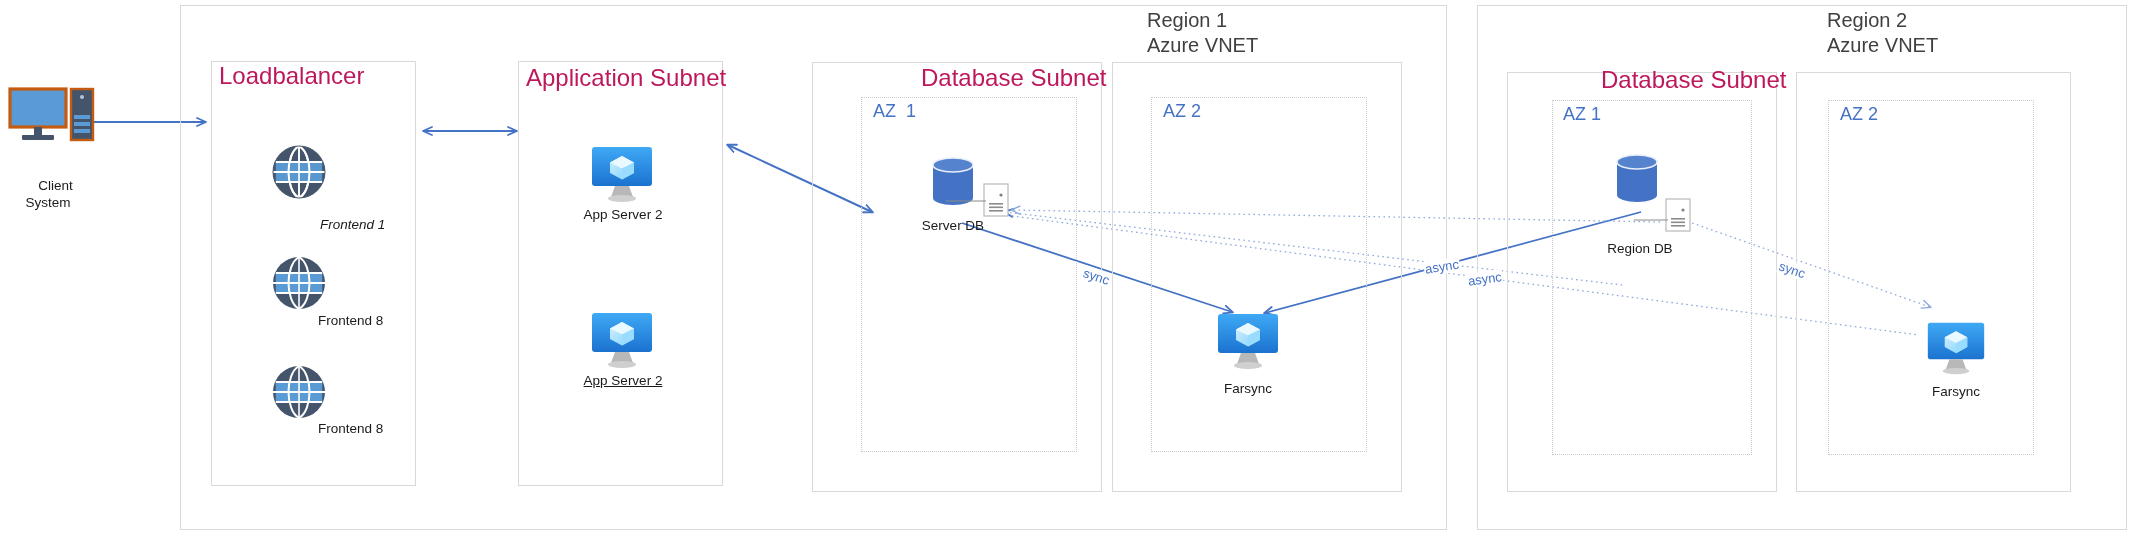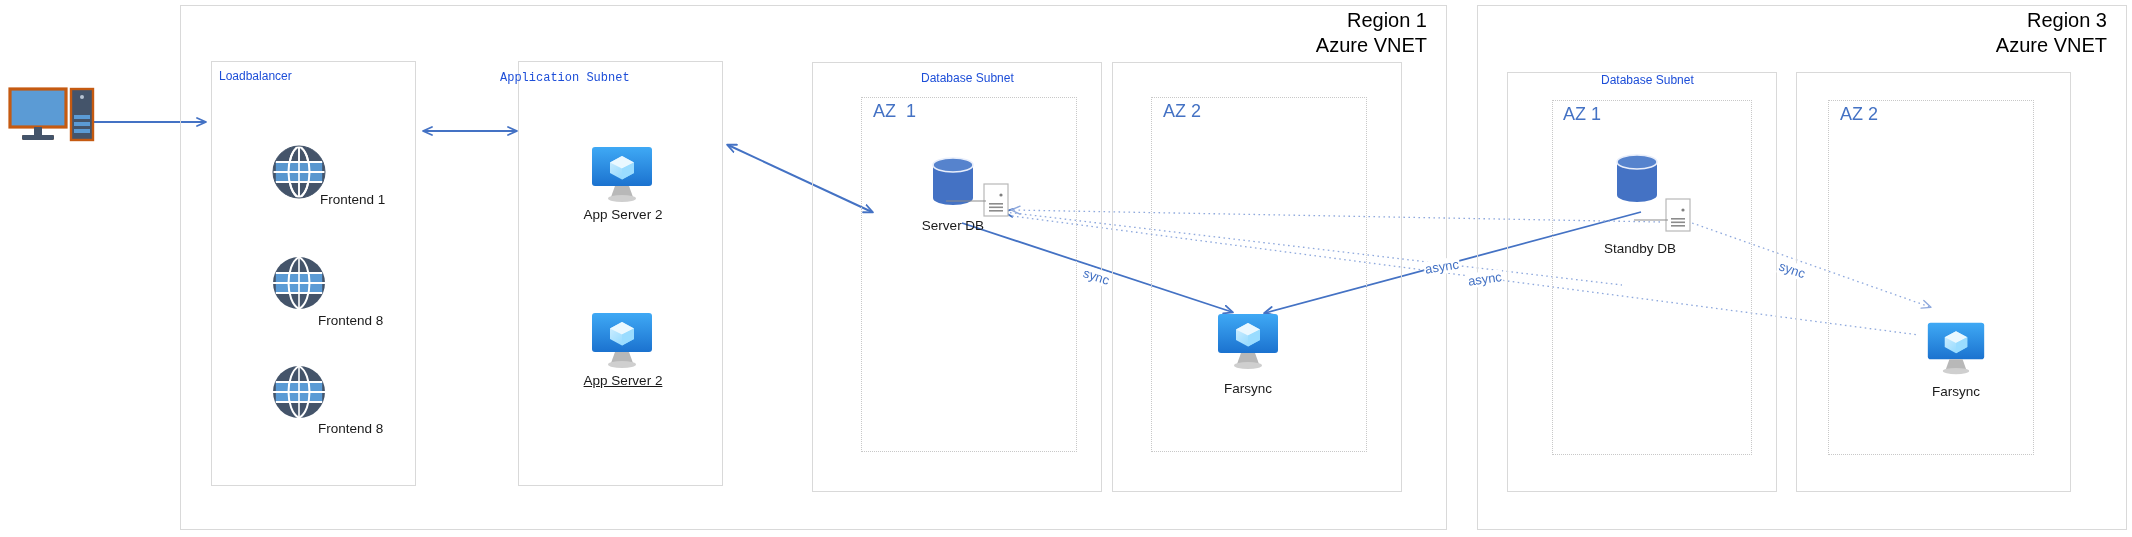--- a/index.html
+++ b/index.html
@@ -19,36 +19,35 @@
   }
   
   .region-box {
     position: absolute;
     border: 1.5px solid #d9d9d9;
     background: transparent;
     box-sizing: border-box;
   }
   .region-title {
     position: absolute;
-    color: #000000;
+    color: #404040;
     font-size: 20px;
     line-height: 25px;
-    text-align: right;
     white-space: pre;
   }
   .subnet-box {
     position: absolute;
     border: 1.5px solid #d9d9d9;
     background: transparent;
     box-sizing: border-box;
   }
   .subnet-title {
     position: absolute;
-    color: #1d4ed8;
-    font-size: 12px;
+    color: #be185d;
+    font-size: 24px;
     line-height: 24px;
     white-space: pre;
   }
   .az-box {
     position: absolute;
     border: 1.5px dotted #c8c8c8;
     background: transparent;
     box-sizing: border-box;
   }
   .az-title {
@@ -161,21 +160,21 @@
       <path d="M28 2 v52" stroke="#ffffff" stroke-width="1.6"></path>
       <path d="M4.8 18 h46.4 v20 h-46.4 z" fill="#5b9bd5" opacity="0.95"></path>
       <circle cx="28" cy="28" r="26" fill="none" stroke="#ffffff" stroke-width="0"></circle>
       <path d="M28 2 C14 10 14 46 28 54 C42 46 42 10 28 2 Z" fill="none" stroke="#ffffff" stroke-width="2"></path>
       <path d="M28 2 v52" stroke="#ffffff" stroke-width="1.6"></path>
       <path d="M2 28 h52" stroke="#ffffff" stroke-width="2.2" fill="none"></path>
       <path d="M4.8 18 h46.4 M4.8 38 h46.4" stroke="#ffffff" stroke-width="1.8" fill="none"></path>
       <circle cx="28" cy="28" r="26" fill="none" stroke="#44546a" stroke-width="1"></circle>
     </svg>
   </div>
-  <div class="node-label" style="left:320px; top:191px;">Frontend 1</div>
+  <div class="node-label" style="left:320px; top:216px;font-style:italic;">Frontend 1</div>
 
   <div class="node" style="left:271px; top:255px;">
     <svg class="iconsvg" width="56" height="56" viewBox="0 0 56 56">
       <circle cx="28" cy="28" r="26" fill="#44546a"></circle>
       <path d="M4.8 18 h46.4 v20 h-46.4 z" fill="#5b9bd5"></path>
       <path d="M28 2 C14 10 14 46 28 54 C42 46 42 10 28 2 Z" fill="none" stroke="#ffffff" stroke-width="2"></path>
       <path d="M28 2 v52" stroke="#ffffff" stroke-width="1.6"></path>
       <path d="M2 28 h52" stroke="#ffffff" stroke-width="2.2" fill="none"></path>
       <path d="M4.8 18 h46.4 M4.8 38 h46.4" stroke="#ffffff" stroke-width="1.8" fill="none"></path>
     </svg>
@@ -188,21 +187,21 @@
       <path d="M4.8 18 h46.4 v20 h-46.4 z" fill="#5b9bd5"></path>
       <path d="M28 2 C14 10 14 46 28 54 C42 46 42 10 28 2 Z" fill="none" stroke="#ffffff" stroke-width="2"></path>
       <path d="M28 2 v52" stroke="#ffffff" stroke-width="1.6"></path>
       <path d="M2 28 h52" stroke="#ffffff" stroke-width="2.2" fill="none"></path>
       <path d="M4.8 18 h46.4 M4.8 38 h46.4" stroke="#ffffff" stroke-width="1.8" fill="none"></path>
     </svg>
   </div>
   <div class="node-label" style="left:318px; top:420px;">Frontend 8</div>
 
   <div class="subnet-box" style="left:518px; top:61px; width:205px; height:425px;"></div>
-  <div class="subnet-title" style="left:500px; top:66px;font-family:Liberation Mono, monospace;">Application Subnet</div>
+  <div class="subnet-title" style="left:526px; top:66px;">Application Subnet</div>
 
   <div class="node" style="left:589px; top:145px;">
     <svg class="iconsvg" width="66" height="60" viewBox="0 0 66 60">
       <defs>
         <linearGradient id="vmg1" x1="0" y1="0" x2="0" y2="1">
           <stop offset="0" stop-color="#3fa9f5"></stop>
           <stop offset="1" stop-color="#1b72cf"></stop>
         </linearGradient>
         <linearGradient id="cubeg1" x1="0" y1="0" x2="1" y2="1">
           <stop offset="0" stop-color="#d6f0ff"></stop>
@@ -267,21 +266,21 @@
       <path d="M26 41 h14 l4 11 h-22 z" fill="#b8b8b8"></path>
       <ellipse cx="33" cy="53.5" rx="14" ry="3.4" fill="#cfcfcf"></ellipse>
       <path d="M33 11 L45 17.5 L45 28 L33 34.5 L21 28 L21 17.5 Z" fill="url(#cubeg1)"></path>
       <path d="M33 11 L45 17.5 L33 23.5 L21 17.5 Z" fill="#eaf8ff"></path>
       <path d="M33 23.5 L45 17.5 L45 28 L33 34.5 Z" fill="#9adcff"></path>
     </svg>
   </div>
   <div class="node-label" style="left:1213px; top:380px; width:70px;">Farsync</div>
 
   <div class="region-box" style="left:1477px; top:5px; width:650px; height:525px;"></div>
-  <div class="region-title" style="left:1827px; top:8px; width:280px;"><span>Region 3</span><br><span>Azure VNET</span></div>
+  <div class="region-title" style="left:1827px; top:8px; width:280px;"><span>Region 2</span><br><span>Azure VNET</span></div>
 
   <div class="subnet-box" style="left:1507px; top:72px; width:270px; height:420px;"></div>
   <div class="subnet-title" style="left:1601px; top:68px;">Database Subnet</div>
   <div class="az-box" style="left:1552px; top:100px; width:200px; height:355px;"></div>
   <div class="az-title" style="left:1563px; top:103px;">AZ 1</div>
 
   <div class="node" style="left:1614px; top:152px;">
     <svg class="iconsvg" width="46" height="58" viewBox="0 0 46 58">
       <path d="M3 10 v33 a20 7 0 0 0 40 0 v-33 z" fill="#4472c4"></path>
       <ellipse cx="23" cy="10" rx="20" ry="7" fill="#5683cd"></ellipse>
@@ -293,21 +292,21 @@
       <rect x="1" y="1" width="24" height="32" fill="#ffffff" stroke="#b8b8b8" stroke-width="1.2"></rect>
       <circle cx="18" cy="12" r="1.6" fill="#7f7f7f"></circle>
       <rect x="6" y="20" width="14" height="1.6" fill="#8c8c8c"></rect>
       <rect x="6" y="23.5" width="14" height="1.6" fill="#8c8c8c"></rect>
       <rect x="6" y="27" width="14" height="1.6" fill="#8c8c8c"></rect>
     </svg>
   </div>
   <svg class="iconsvg" style="position:absolute; left:1634px; top:218px;" width="34" height="4" viewBox="0 0 34 4">
     <line x1="0" y1="2" x2="34" y2="2" stroke="#8c8c8c" stroke-width="1.2"></line>
   </svg>
-  <div class="node-label" style="left:1590px; top:240px; width:100px;">Standby DB</div>
+  <div class="node-label" style="left:1590px; top:240px; width:100px;">Region DB</div>
 
   <div class="subnet-box" style="left:1796px; top:72px; width:275px; height:420px;"></div>
   <div class="az-box" style="left:1828px; top:100px; width:206px; height:355px;"></div>
   <div class="az-title" style="left:1840px; top:103px;">AZ 2</div>
 
   <div class="node" style="left:1925px; top:320px;">
     <svg class="iconsvg" width="62" height="58" viewBox="0 0 66 60">
       <rect x="3" y="2" width="60" height="39" rx="3" fill="url(#vmg1)"></rect>
       <path d="M26 41 h14 l4 11 h-22 z" fill="#b8b8b8"></path>
       <ellipse cx="33" cy="53.5" rx="14" ry="3.4" fill="#cfcfcf"></ellipse>
@@ -326,20 +325,24 @@
       <rect x="14" y="50" width="32" height="5" rx="1.4" fill="#c55a11"></rect>
       <rect x="14" y="50" width="32" height="5" rx="1.4" fill="#44546a"></rect>
 
       <rect x="63" y="4" width="22" height="51" fill="#44546a" stroke="#c55a11" stroke-width="2.4"></rect>
       <circle cx="74" cy="12" r="2" fill="#b8c4d4"></circle>
       <rect x="66" y="30" width="16" height="4" fill="#5b9bd5"></rect>
       <rect x="66" y="37" width="16" height="4" fill="#5b9bd5"></rect>
       <rect x="66" y="44" width="16" height="4" fill="#5b9bd5"></rect>
     </svg>
   </div>
+  <div class="node-label" style="left:4px; top:160px; width:88px;">
+    <span style="white-space:pre-line;">Client
+System</span>
+  </div>
 
   <div class="edge-label" style="left:1085px; top:265px; transform:rotate(18deg); transform-origin:left top;">sync</div>
 
   <div class="edge-label" style="left:1423px; top:262px; transform:rotate(-9deg); transform-origin:left top;">async</div>
 
   <div class="edge-label" style="left:1466px; top:274px; transform:rotate(-8deg); transform-origin:left top;">async</div>
 
   <div class="edge-label" style="left:1781px; top:258px; transform:rotate(19deg); transform-origin:left top;">sync</div>
 
 </div>

